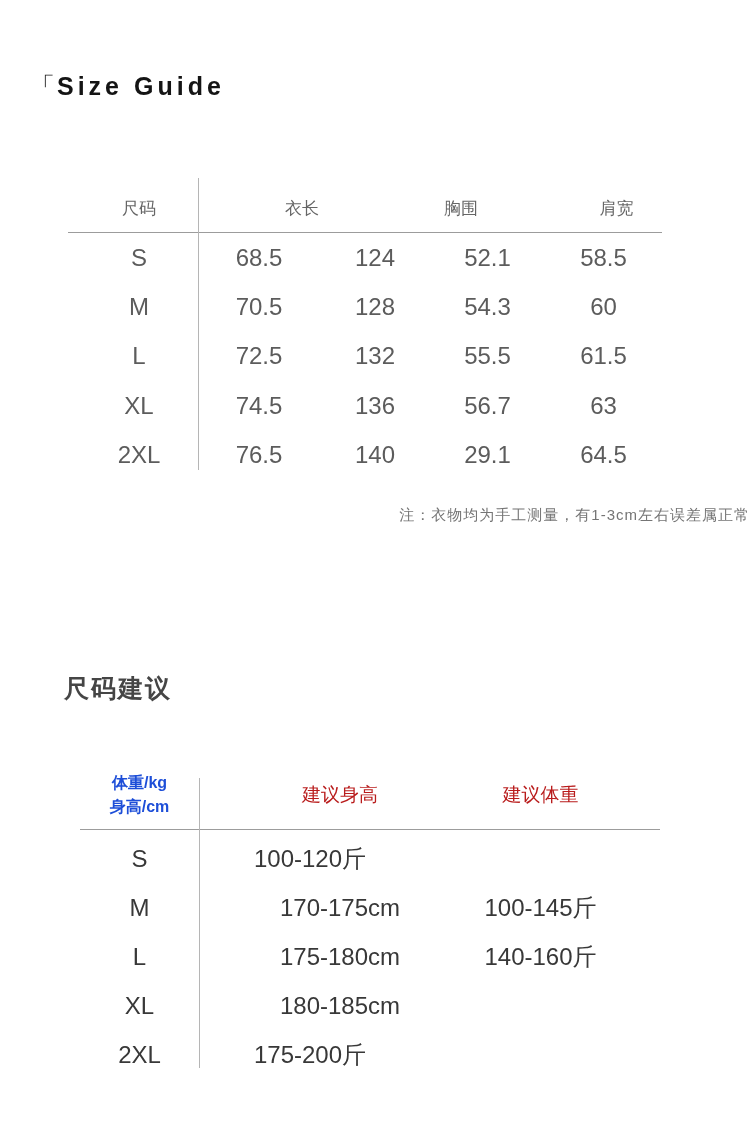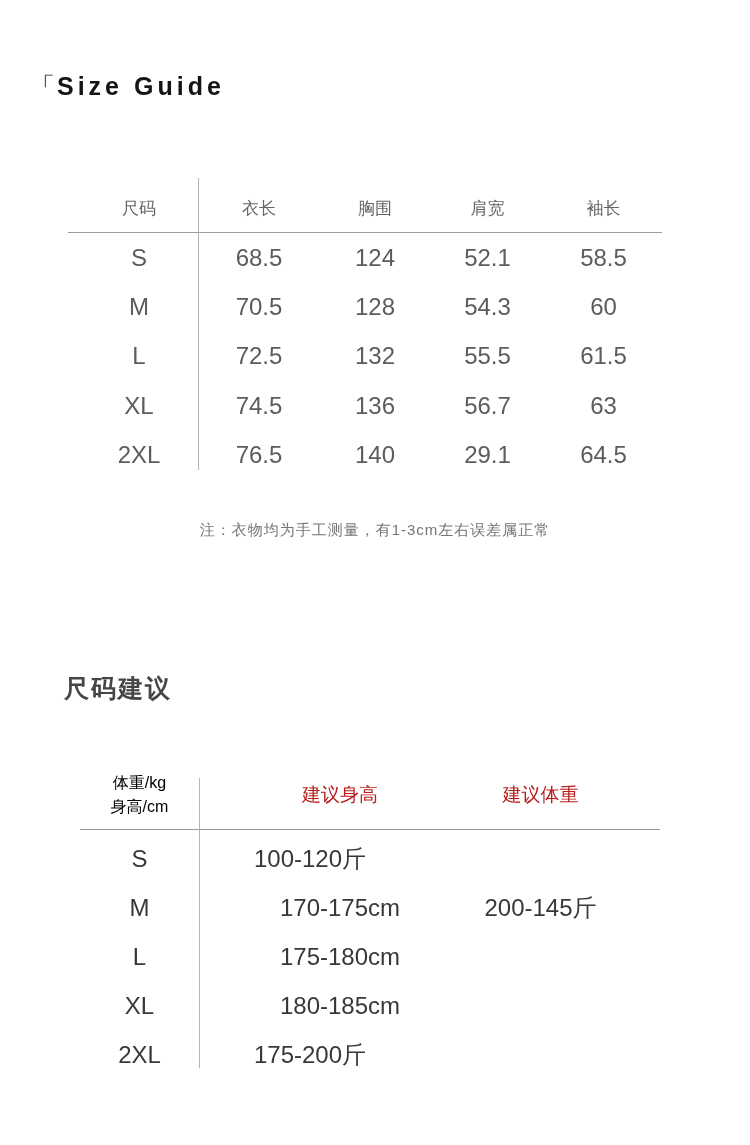--- a/index.html
+++ b/index.html
@@ -9,43 +9,43 @@
   }
   .main-title{
     position:absolute;left:30px;top:70px;font-size:25px;font-weight:600;
     letter-spacing:4px;color:#141414;white-space:nowrap;text-align:center;
   }
   .main-title .bracket{font-weight:400;letter-spacing:0;margin-right:2px;}
 
   
   .t1{position:absolute;left:68px;top:185px;width:594px;}
   .t1-row{display:grid;grid-template-columns:130px 122px 110px 115px 117px;}
-  .t1-head{height:47px;align-items:center;border-bottom:1px solid #9c9c9c;}
+  .t1-head{height:47px;align-items:center;border-bottom:1px solid #9c9c9c;gap:43px;}
   .t1-head .cell{font-size:17px;color:#666666;}
   .t1-body .t1-row{height:49.4px;align-items:center;}
   .t1-body .cell{font-size:24px;color:#5c5c5c;}
   .t1 .cell{text-align:center;}
   .t1 .cell.first{padding-left:12px;}
   .t1-vline{position:absolute;left:130px;top:-7px;width:1px;height:292px;background:#b5b5b5;}
 
   .note{
-    position:absolute;left:0;top:521px;width:750px;text-align:center;
+    position:absolute;left:0;top:506px;width:750px;text-align:right;
     font-size:15px;color:#757575;letter-spacing:1px;
   }
 
   .section-title{
     position:absolute;left:64px;top:672px;font-size:25px;font-weight:700;
     color:#454545;letter-spacing:2px;
   }
 
   
   .t2{position:absolute;left:80px;top:760px;width:580px;}
   .t2-row{display:grid;grid-template-columns:119px 282px 179px;}
   .t2-head{height:69px;align-items:center;border-bottom:1px solid #9c9c9c;}
-  .t2-corner{font-size:16px;font-weight:400;color:#000000;line-height:1.45;text-align:center;}
+  .t2-corner{font-size:16px;font-weight:700;color:#1d4ed8;line-height:1.45;text-align:center;}
   .t2-head .cell.h{font-size:19px;color:#b91c1c;}
   .t2-body{padding-top:4px;}
   .t2-body .t2-row{height:49px;align-items:center;}
   .t2-body .cell{font-size:24px;color:#383838;}
   .t2 .cell{text-align:center;}
   .t2 .cell.last{padding-right:60px;}
   .t2-vline{position:absolute;left:119px;top:18px;width:1px;height:290px;background:#b5b5b5;}
 </style>
 </head>
 <body>
@@ -115,25 +115,26 @@
     <div class="cell h last">建议体重</div>
   </div>
   <div class="t2-body">
     <div class="t2-row">
       <div class="cell">S</div>
       <div class="cell last">100-120斤</div>
     </div>
     <div class="t2-row">
       <div class="cell">M</div>
       <div class="cell">170-175cm</div>
-      <div class="cell last">200-145斤</div>
+      <div class="cell last">100-145斤</div>
     </div>
     <div class="t2-row">
       <div class="cell">L</div>
       <div class="cell">175-180cm</div>
+      <div class="cell last">140-160斤</div>
     </div>
     <div class="t2-row">
       <div class="cell">XL</div>
       <div class="cell">180-185cm</div>
     </div>
     <div class="t2-row">
       <div class="cell">2XL</div>
       <div class="cell last">175-200斤</div>
     </div>
   </div>

